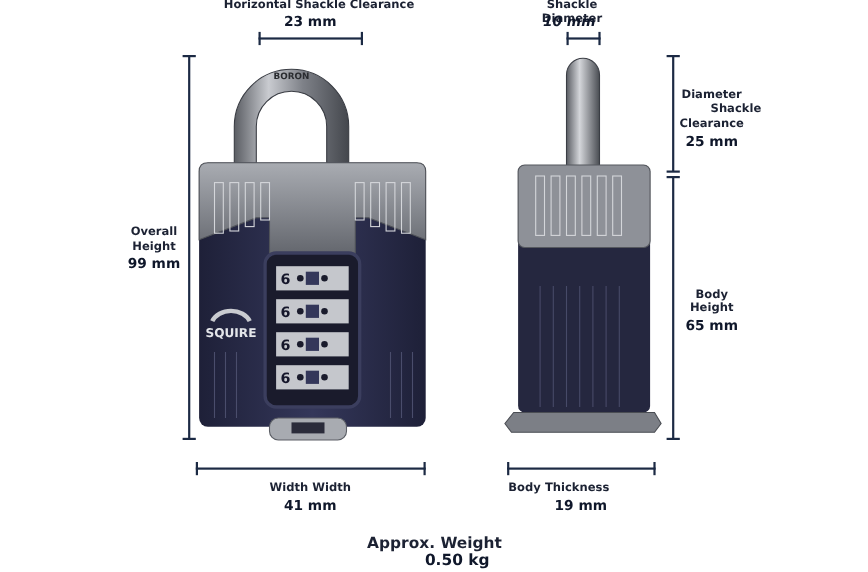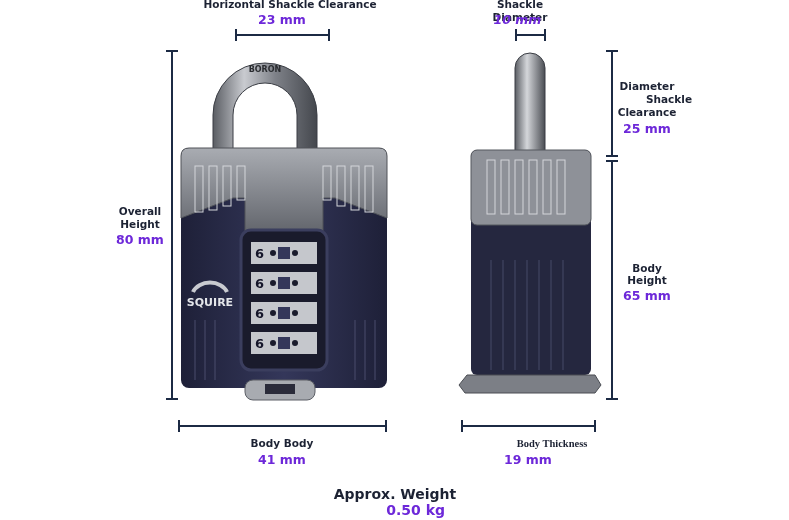--- a/index.html
+++ b/index.html
@@ -1,19 +1,19 @@
 <!DOCTYPE html>
 <html><head>
   <meta charset="utf-8">
   <style>
     html, body { margin:0; padding:0; }
     body { width:789px; height:520px; background:#ffffff; position:relative; overflow:hidden;
       font-family:"DejaVu Sans", "Liberation Sans", sans-serif; }
     .lbl { position:absolute; text-align:center; color:#1c2233; font-size:10.5px; font-weight:bold; line-height:13px; }
-    .val { position:absolute; text-align:center; color:#6d28d9; font-size:12.5px; font-weight:bold; line-height:15px; }
+    .val { position:absolute; text-align:center; color:#0f172a; font-size:12.5px; font-weight:bold; line-height:15px; }
     .hline { position:absolute; height:2px; background:#1c2a44; }
     .hline::before, .hline::after { content:""; position:absolute; top:-5px; width:2px; height:12px; background:#1c2a44; }
     .hline::before { left:0; } .hline::after { right:0; }
     .vline { position:absolute; width:2px; background:#1c2a44; }
     .vcap { position:absolute; height:2px; width:12px; background:#1c2a44; }
     svg { position:absolute; }
   </style>
 </head>
 <body>
 
@@ -23,43 +23,43 @@
 
 <div class="lbl" style="left:470px; top:-2px; width:100px;">Shackle Diameter</div>
 <div class="val" style="left:480px; top:12px; width:75px;font-style:italic;">10 mm</div>
 <div class="hline" style="left:515px; top:34px; width:31px;"></div>
 
 <div class="vline" style="left:171px; top:51px; height:348px;"></div>
 <div class="vcap" style="left:166px; top:50px;"></div>
 <div class="vcap" style="left:166px; top:398px;"></div>
 <div class="lbl" style="left:110px; top:205px; width:60px;text-align:center;">Overall</div>
 <div class="lbl" style="left:110px; top:218px; width:60px;">Height</div>
-<div class="val" style="left:108px; top:232px; width:64px;">80 mm</div>
+<div class="val" style="left:108px; top:232px; width:64px;">99 mm</div>
 
 <div class="vline" style="left:611px; top:51px; height:105px;"></div>
 <div class="vcap" style="left:606px; top:50px;"></div>
 <div class="vcap" style="left:606px; top:155px;"></div>
 <div class="lbl" style="left:615px; top:80px; width:64px;">Diameter</div>
 <div class="lbl" style="left:637px; top:93px; width:64px;">Shackle</div>
 <div class="lbl" style="left:612px; top:106px; width:70px;">Clearance</div>
 <div class="val" style="left:612px; top:121px; width:70px;">25 mm</div>
 
 <div class="vline" style="left:611px; top:161px; height:238px;"></div>
 <div class="vcap" style="left:606px; top:160px;"></div>
 <div class="vcap" style="left:606px; top:398px;"></div>
 <div class="lbl" style="left:615px; top:262px; width:64px;">Body</div>
 <div class="lbl" style="left:615px; top:274px; width:64px;">Height</div>
 <div class="val" style="left:612px; top:288px; width:70px;">65 mm</div>
 
 <div class="hline" style="left:178px; top:425px; width:209px;"></div>
-<div class="lbl" style="left:232px; top:437px; width:100px;">Body Body</div>
+<div class="lbl" style="left:232px; top:437px; width:100px;">Width Width</div>
 <div class="val" style="left:232px; top:452px; width:100px;">41 mm</div>
 
 <div class="hline" style="left:461px; top:425px; width:135px;"></div>
-<div class="lbl" style="left:492px; top:437px; width:120px;font-family:Liberation Serif, serif;">Body Thickness</div>
+<div class="lbl" style="left:448px; top:437px; width:120px;">Body Thickness</div>
 <div class="val" style="left:478px; top:452px; width:100px;">19 mm</div>
 
 <div class="lbl" style="left:330px; top:488px; width:130px; font-size:14px;">Approx. Weight</div>
 <div class="val" style="left:345px; top:503px; width:100px; font-size:14px;text-align:right;">0.50 kg</div>
 
 <svg style="left:175px; top:50px;" width="220" height="360" viewBox="0 0 220 360">
   <defs>
     <linearGradient id="steel" x1="0" x2="1" y1="0" y2="0">
       <stop offset="0" stop-color="#5a5d63"></stop>
         <stop offset="0.3" stop-color="#c9cbd0"></stop>

